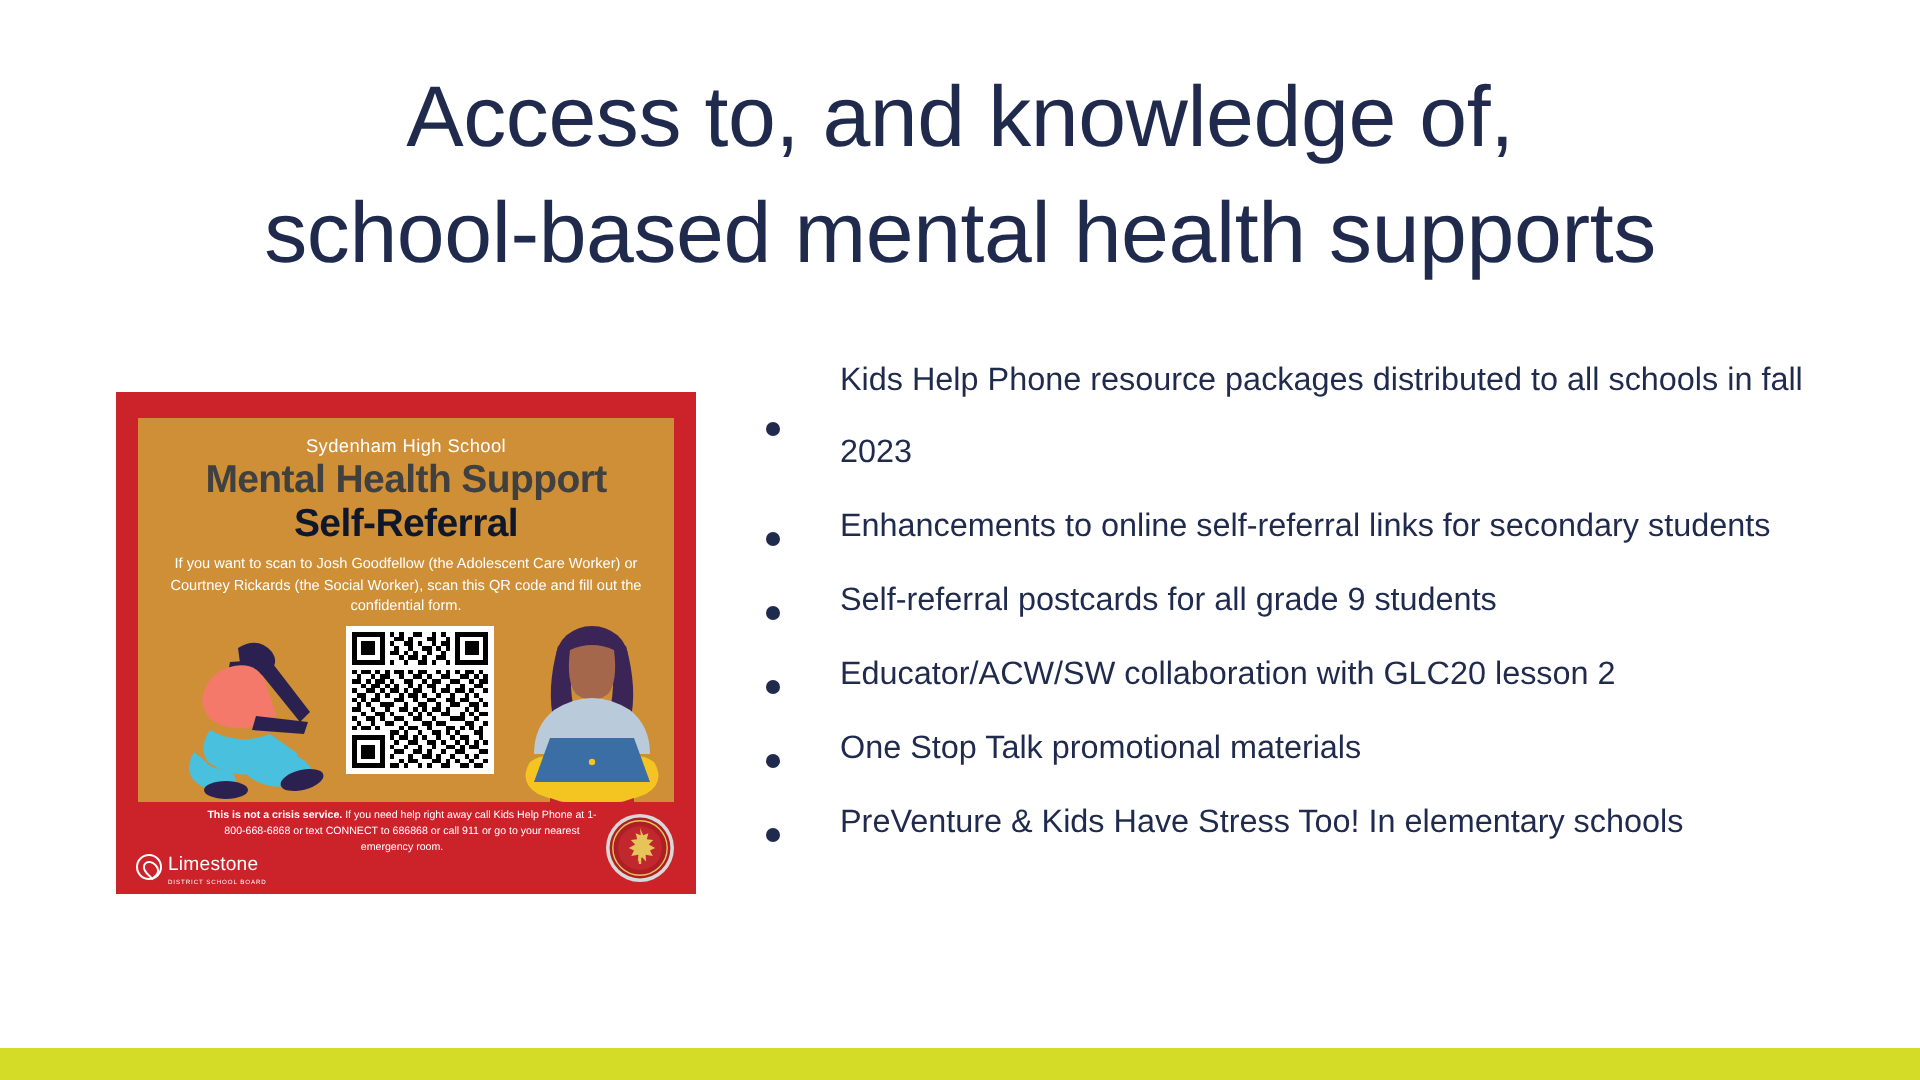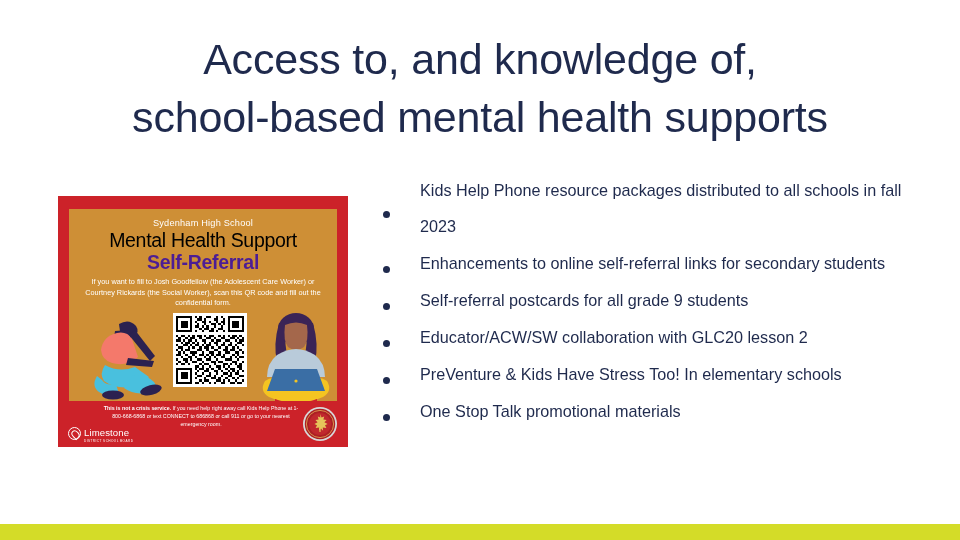--- a/index.html
+++ b/index.html
@@ -106,31 +106,31 @@
     text-align: center;
     color: #ffffff;
     font-size: 9.2px;
     letter-spacing: 0.2px;
   }
   .p-title1 {
     position: absolute;
     top: 20px;
     left: 0; right: 0;
     text-align: center;
-    color: #000000;
+    color: #404040;
     font-size: 19.5px;
-    font-weight: 400;
+    font-weight: 700;
     letter-spacing: -0.3px;
   }
   .p-title2 {
     position: absolute;
     top: 42px;
     left: 0; right: 0;
     text-align: center;
-    color: #4c1d95;
+    color: #0f172a;
     font-size: 19.5px;
     font-weight: 700;
     letter-spacing: -0.3px;
   }
   .p-body {
     position: absolute;
     top: 68px;
     left: 12px;
     right: 12px;
     text-align: center;
@@ -254,21 +254,21 @@
 
     <div id="poster-inner">
 
       <div class="p-school">Sydenham High School</div>
 
       <div class="p-title1">Mental Health Support</div>
 
       <div class="p-title2">Self-Referral</div>
 
       <div class="p-body">
-        <span>If you want to fill to </span><b>Josh Goodfellow</b><span> (the Adolescent Care Worker) or </span><b>Courtney Rickards</b><span> (the Social Worker), scan this QR code and fill out the confidential form.</span>
+        <span>If you want to scan to </span><b>Josh Goodfellow</b><span> (the Adolescent Care Worker) or </span><b>Courtney Rickards</b><span> (the Social Worker), scan this QR code and fill out the confidential form.</span>
       </div>
 
       <div id="fig-left">
         <svg viewBox="0 0 82 86" xmlns="http://www.w3.org/2000/svg">
           <path d="M30 10 q10 -6 17 2 q4 6 -2 10 l-13 3 z" fill="#2B2150"></path>
           <path d="M26 17 q-2 8 3 12 l12 -2 q3 -6 -1 -11 z" fill="#2B2150"></path>
           <path d="M12 36 q2 -14 16 -17 q10 -2 15 6 l6 18 q-12 10 -26 6 q-10 -3 -11 -13 z" fill="#F4796B"></path>
           <path d="M46 16 l20 26 l-5 5 l-21 -26 z" fill="#2B2150"></path>
           <path d="M39 44 l26 3 l-2 6 l-26 -2 z" fill="#2B2150"></path>
           <path d="M16 51 q14 8 30 2 l14 10 q-6 9 -18 10 q-16 2 -27 -6 q-5 -7 1 -16 z" fill="#49C0DE"></path>
@@ -586,25 +586,25 @@
       <span class="bullet-text">Self-referral postcards for all grade 9 students</span>
     </div>
 
     <div class="bullet-row">
       <span class="bullet-dot"></span>
       <span class="bullet-text">Educator/ACW/SW collaboration with GLC20 lesson 2</span>
     </div>
 
     <div class="bullet-row">
       <span class="bullet-dot"></span>
-      <span class="bullet-text">PreVenture &amp; Kids Have Stress Too! In elementary schools</span>
+      <span class="bullet-text">One Stop Talk promotional materials</span>
     </div>
 
     <div class="bullet-row">
       <span class="bullet-dot"></span>
-      <span class="bullet-text">One Stop Talk promotional materials</span>
+      <span class="bullet-text">PreVenture &amp; Kids Have Stress Too! In elementary schools</span>
     </div>
 
   </div>
 
   <div id="accent-bar"></div>
 
 </div>
 
 </body></html>

